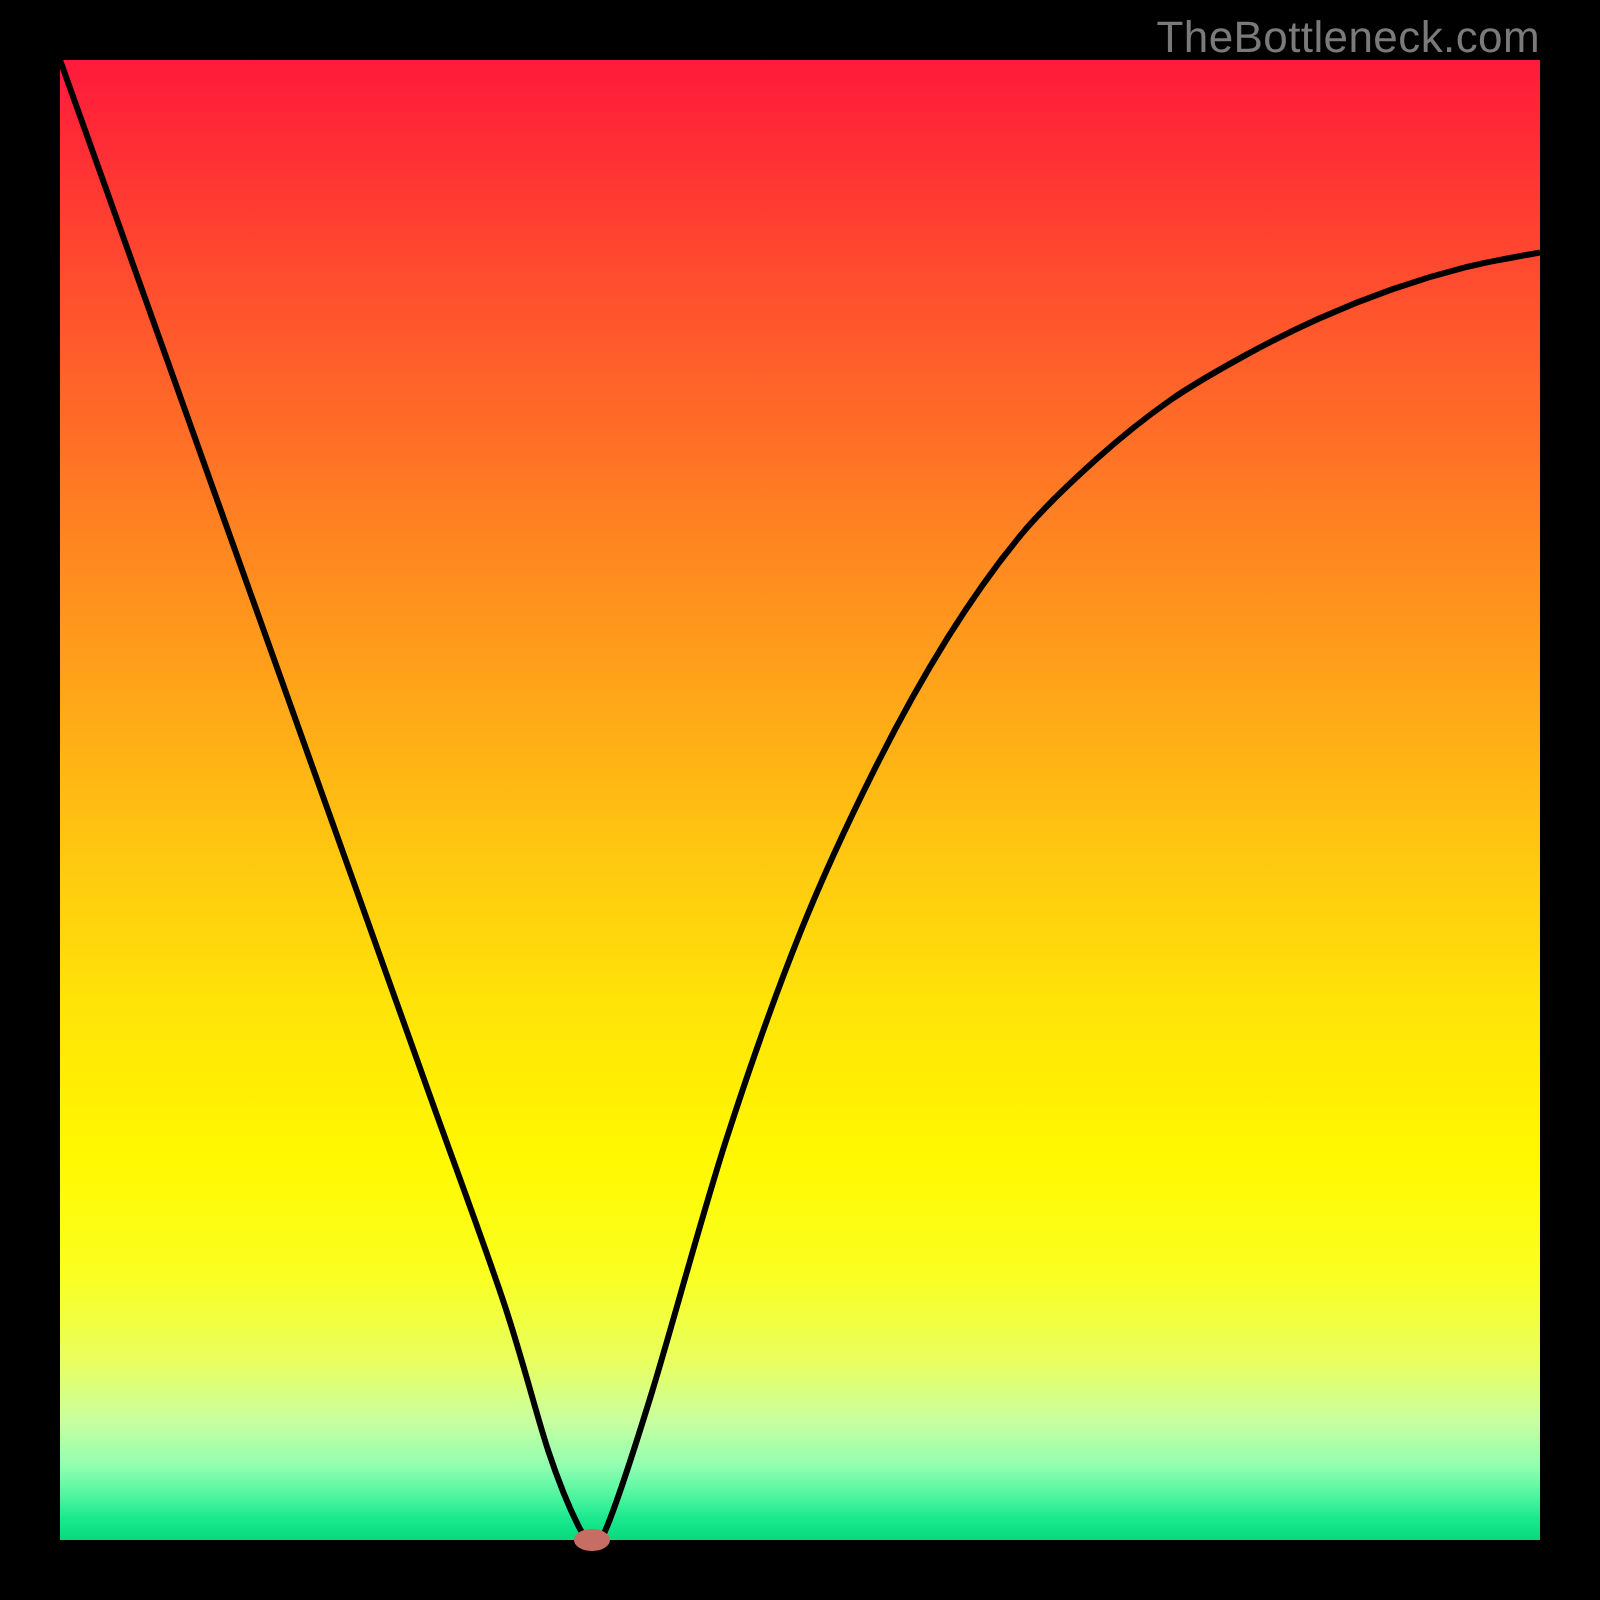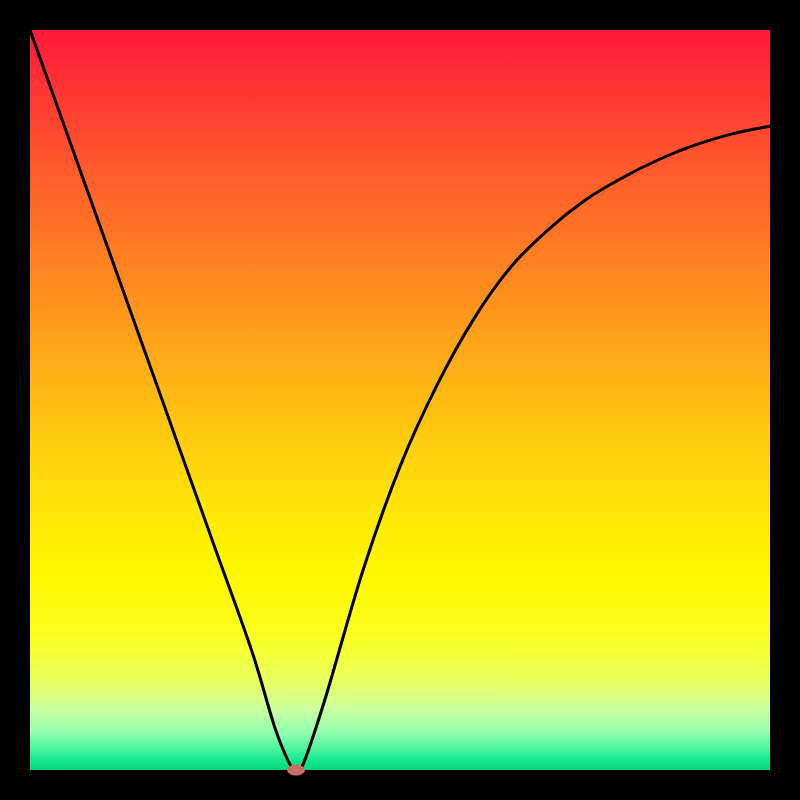--- a/index.html
+++ b/index.html
@@ -73,13 +73,14 @@
 
 <div class="frame">
 
   <div class="plot-area">
     <svg class="curve" viewBox="0 0 740 740" preserveAspectRatio="none">
       <path id="curve-path" d="M 0,0 C 5.92,16.576000000000004 25.16,70.44800000000001 37,103.60000000000002 C 48.84,136.75200000000004 62.16,174.04800000000006 74,207.20000000000005 C 85.84,240.35200000000003 99.16,277.648 111,310.8 C 122.84,343.952 136.16,381.248 148,414.4 C 159.84,447.55199999999996 173.16,484.848 185,518 C 196.84,551.152 212.528,593.184 222,621.6 C 231.472,650.0160000000001 238.28000000000003,677.84 244.20000000000002,695.6 C 250.12,713.36 255.448,725.496 259,732.6 C 262.552,739.7040000000001 264.032,740 266.4,740 C 268.768,740 269.064,744.44 273.8,732.6 C 278.536,720.76 286.528,696.784 296,666 C 305.472,635.216 321.16,576.904 333,540.2 C 344.84,503.49600000000004 358.15999999999997,466.20000000000005 370,436.6 C 381.84000000000003,407 395.1600000000001,378.88 407.00000000000006,355.2 C 418.84000000000003,331.52 432.16,307.54400000000004 444,288.6 C 455.84,269.656 469.16,251.00799999999995 481,236.79999999999995 C 492.84,222.59199999999996 506.16,210.45600000000007 518,199.80000000000007 C 529.84,189.14400000000006 543.16,178.48799999999994 555,170.19999999999993 C 566.84,161.91199999999992 580.16,154.512 592,148 C 603.84,141.488 617.16,134.828 629,129.5 C 640.84,124.17200000000001 654.16,118.84400000000004 666,114.70000000000005 C 677.84,110.55600000000005 691.16,106.56000000000002 703,103.60000000000002 C 714.84,100.64000000000003 734.08,97.38400000000004 740,96.20000000000005" fill="none" stroke="#000000" stroke-width="3"></path>
     </svg>
     <div class="marker" id="min-marker" style="left: 266.4px; top: 740px; background: rgb(200, 109, 100);"></div>
   </div>
 
+  <div class="watermark">TheBottleneck.com</div>
 </div>
 
 </body></html>

